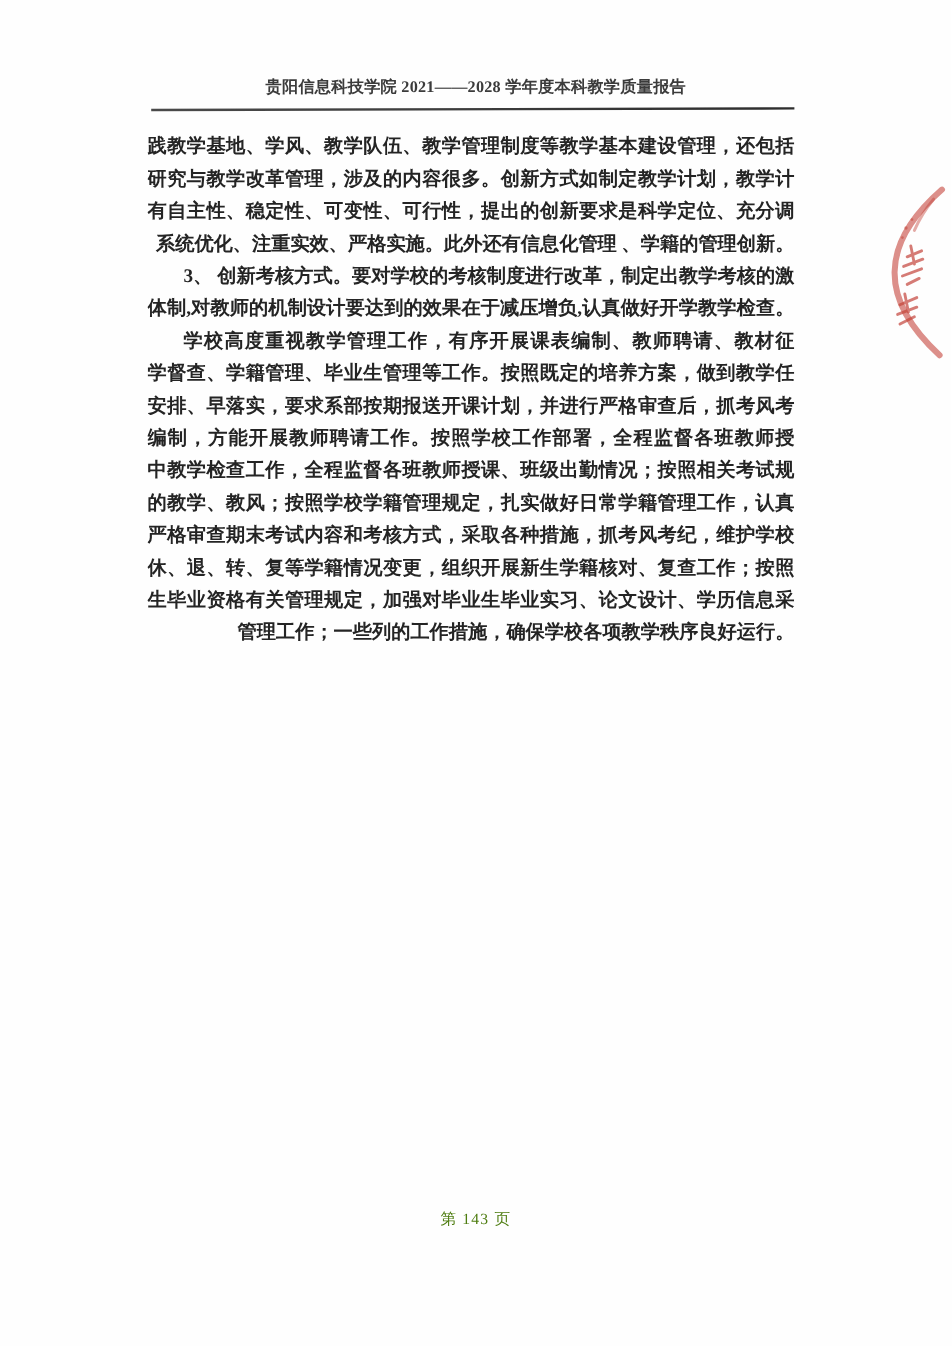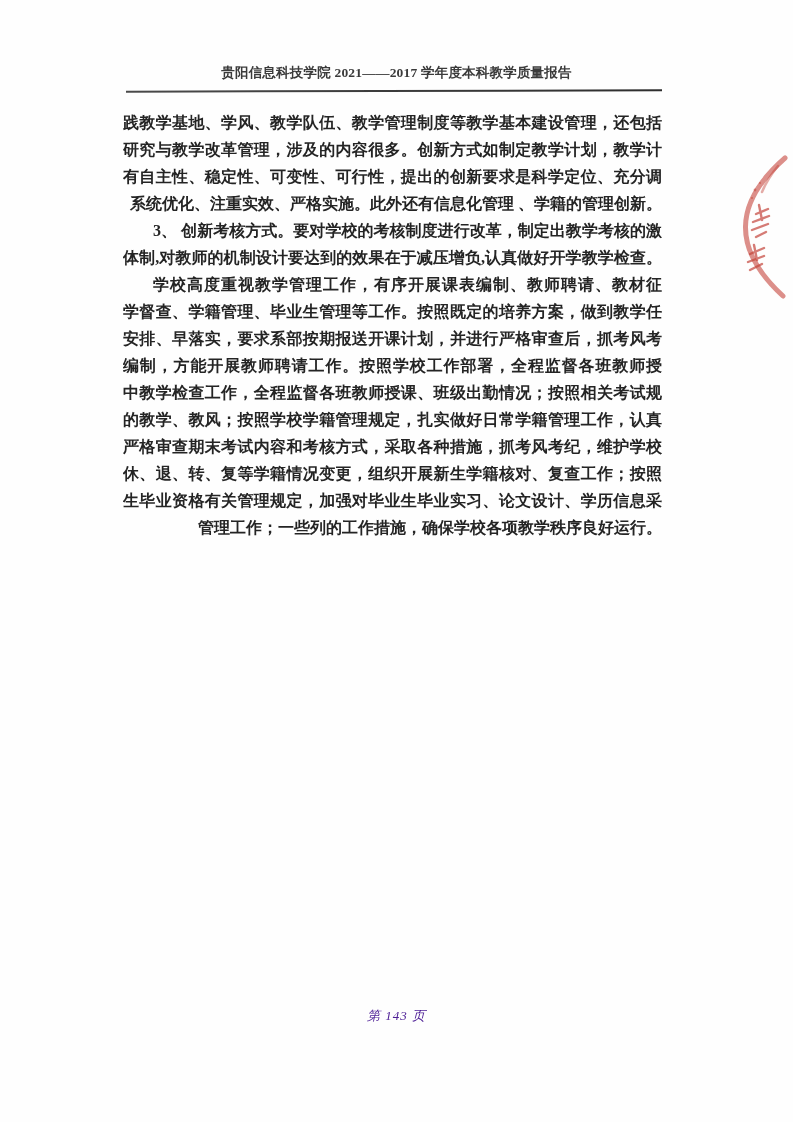--- a/index.html
+++ b/index.html
@@ -59,39 +59,38 @@
     text-align: right;
     text-align-last: auto;
   }
   .footer-pagenum {
     position: absolute;
     top: 1007px;
     left: 0;
     right: 0;
     text-align: center;
     font-size: 13px;
-    color: #4c1d95;
+    color: #4d7c0f;
     letter-spacing: 1px;
-    font-style: italic;
   }
   .stamp {
     position: absolute;
     left: 726px;
     top: 150px;
     width: 67px;
     height: 150px;
     pointer-events: none;
   }
 </style>
 </head>
 <body>
 
 <div class="page">
 
-  <div class="header-title">贵阳信息科技学院 2021——2017 学年度本科教学质量报告</div>
+  <div class="header-title">贵阳信息科技学院 2021——2028 学年度本科教学质量报告</div>
 
   <div class="header-rule"></div>
 
   <div class="body-text">
       <div class="line">践教学基地、学风、教学队伍、教学管理制度等教学基本建设管理，还包括教学</div>
       <div class="line">研究与教学改革管理，涉及的内容很多。创新方式如制定教学计划，教学计划要</div>
       <div class="line">有自主性、稳定性、可变性、可行性，提出的创新要求是科学定位、充分调查、</div>
       <div class="line para-end">系统优化、注重实效、严格实施。此外还有信息化管理 、学籍的管理创新。</div>
       <div class="line indent">3、 创新考核方式。要对学校的考核制度进行改革，制定出教学考核的激励</div>
       <div class="line">体制,对教师的机制设计要达到的效果在于减压增负,认真做好开学教学检查。</div>

